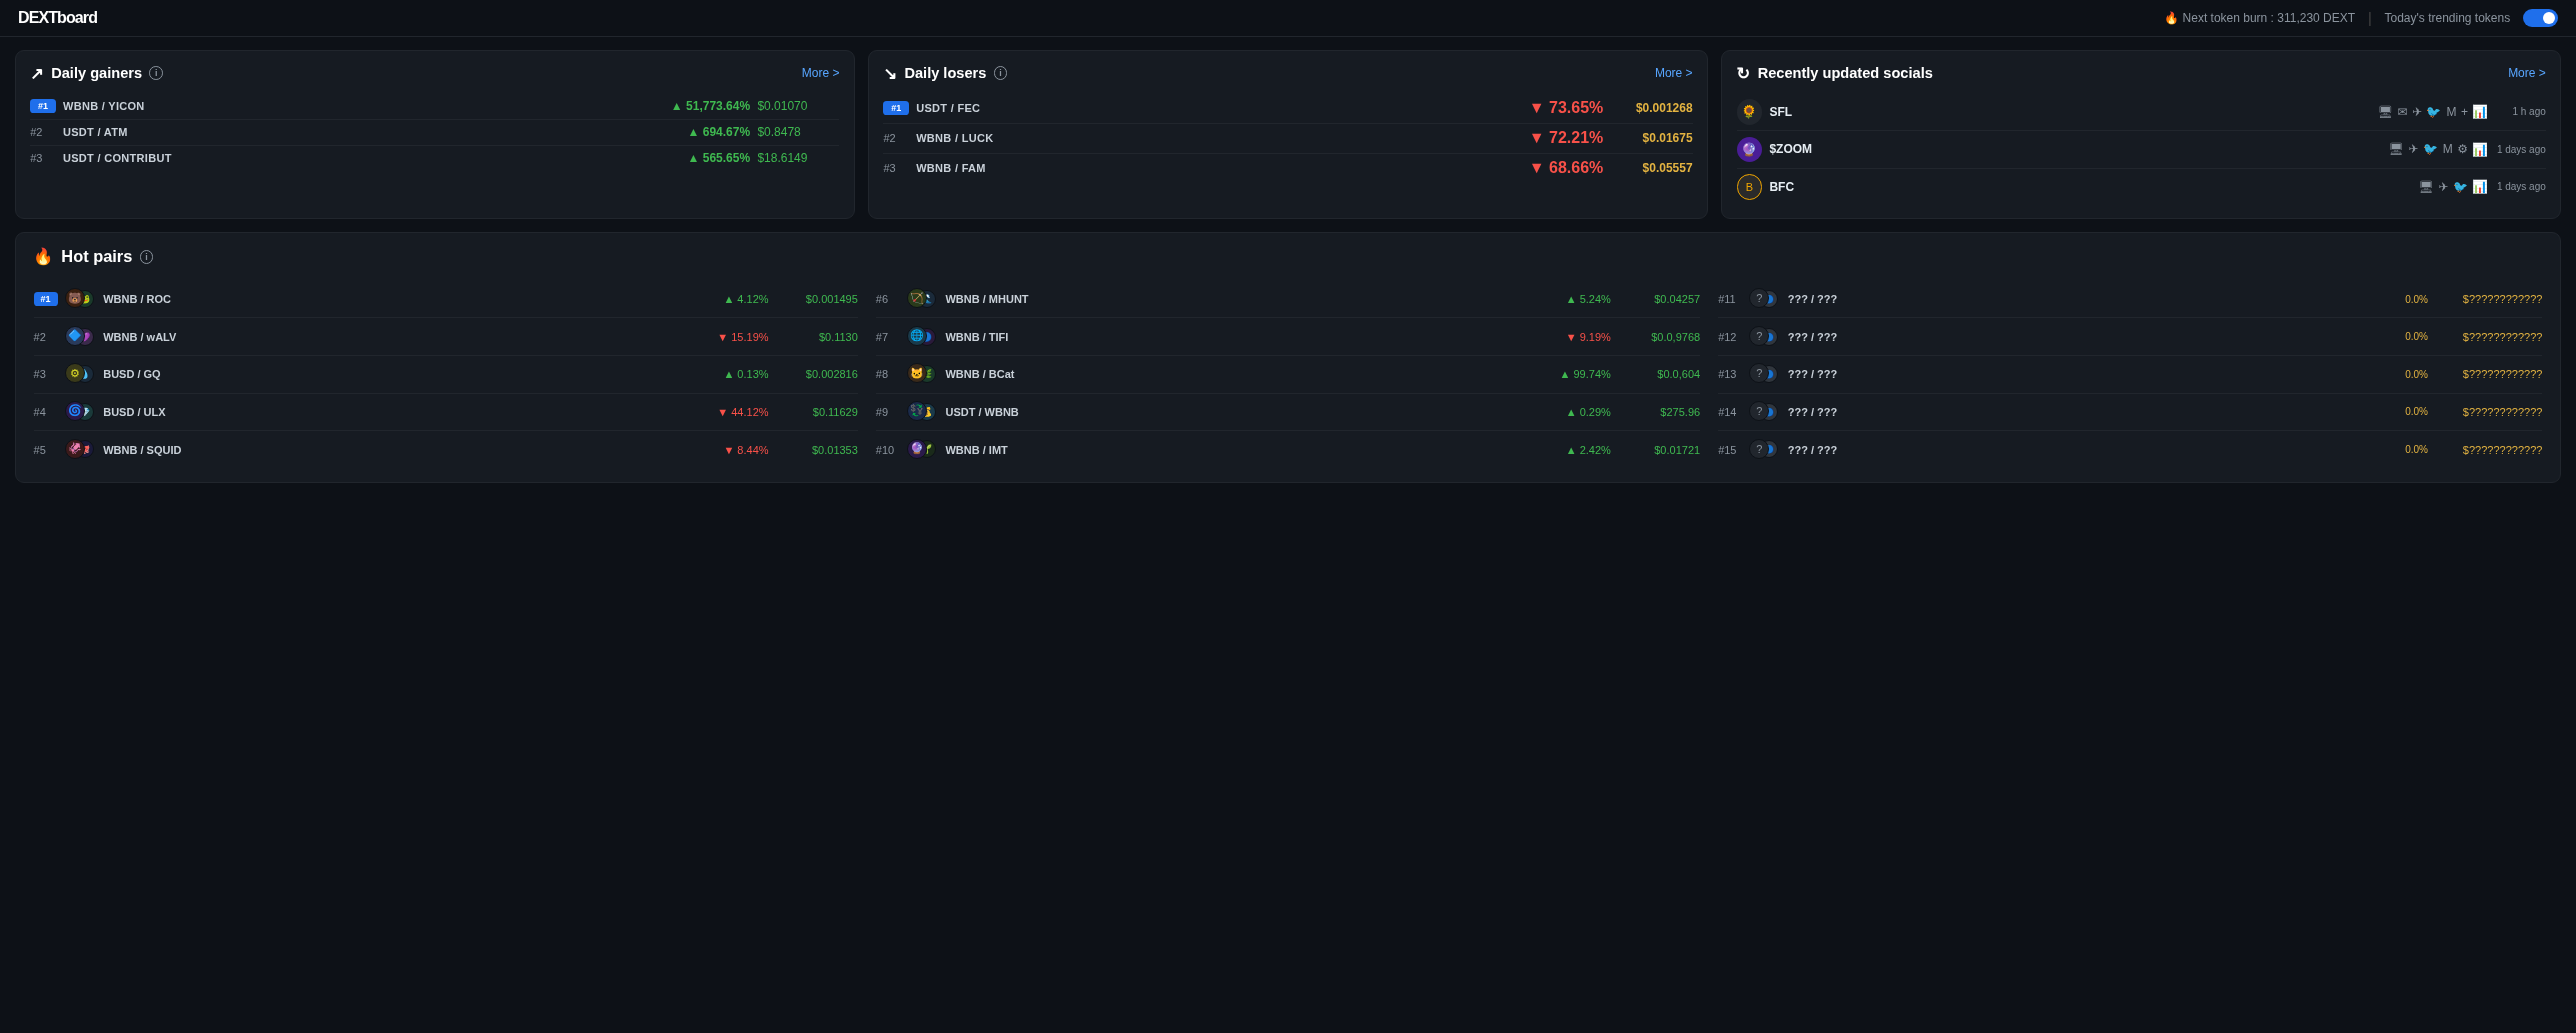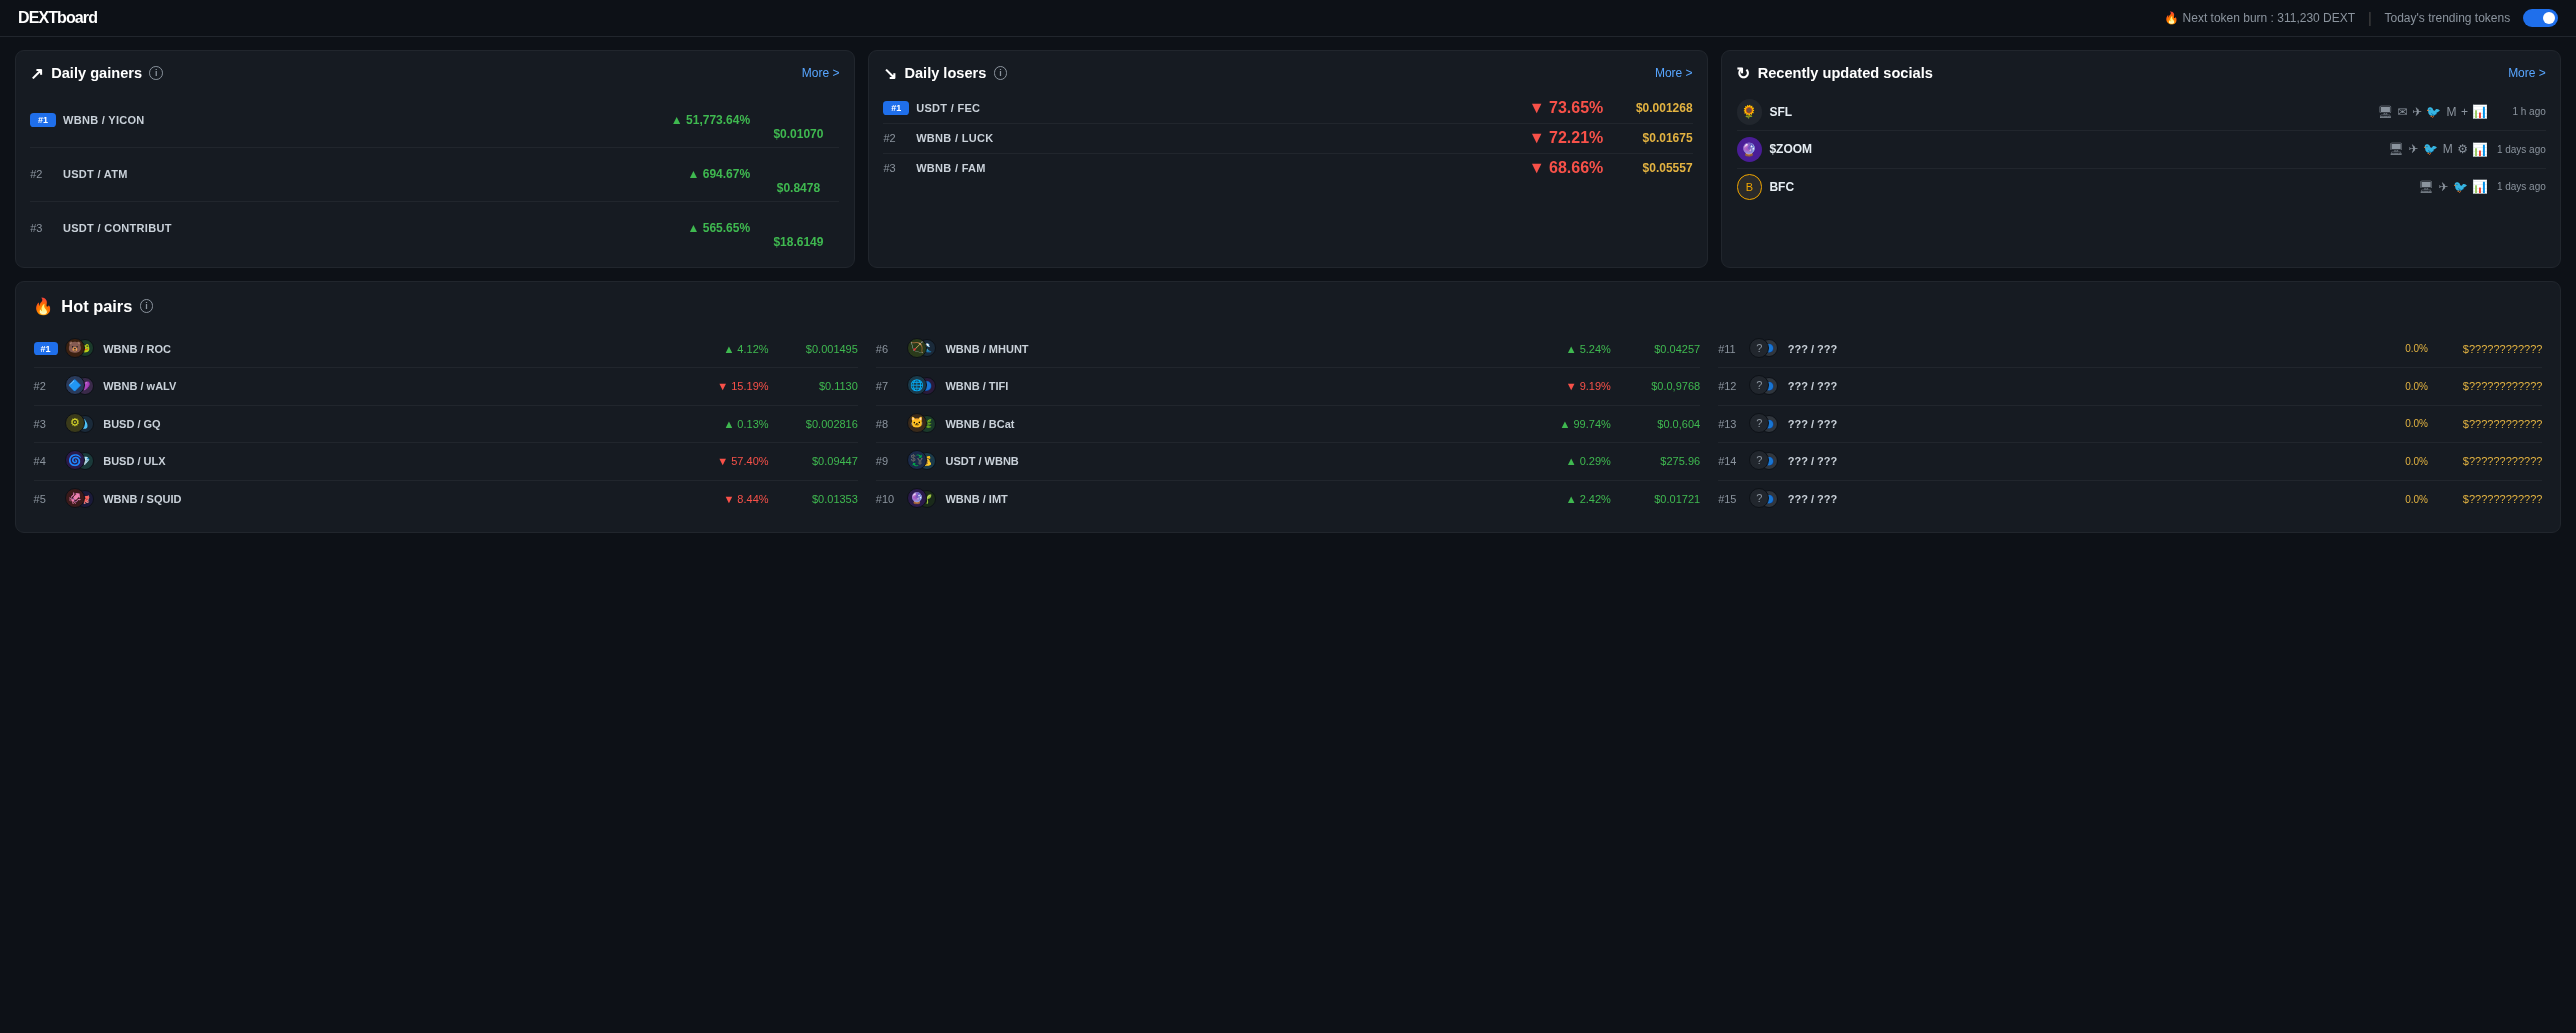--- a/index.html
+++ b/index.html
@@ -136,21 +136,21 @@
     }
     .pair-name {
       flex: 1;
       font-size: 11px;
       color: #c9d1d9;
       font-weight: 600;
       letter-spacing: 0.3px;
     }
     .pct-green { color: #3fb950; font-size: 12px; font-weight: 600; min-width: 73px; text-align: right; margin-left: 40px; }
     .pct-red { color: #f85149; font-size: 16px; font-weight: 600; min-width: 73px; text-align: right; }
-    .price-green { color: #3fb950; font-size: 12px; font-weight: 700; min-width: 82px; text-align: center; margin-top: 28px; }
+    .price-green { color: #3fb950; font-size: 12px; font-weight: 400; min-width: 82px; text-align: left; }
     .price-yellow { color: #e3b341; font-size: 12px; font-weight: 600; min-width: 82px; text-align: right; }
 
     
     .social-row {
       display: flex;
       align-items: center;
       padding: 5.5px 0;
       border-bottom: 0.9px solid #21262d;
       gap: 7.3px;
     }
@@ -456,22 +456,22 @@
           <span class="hp-price">$0.002816</span>
         </div>
 
         <div class="hot-pair-row">
           <span class="hp-rank">#4</span>
           <div class="double-avatar">
             <div class="av1" style="background:#2a1a4a; color:#8a3adf;">🌀</div>
             <div class="av2" style="background:#1a3a3a; color:#2adfdf;">💎</div>
           </div>
           <span class="hp-name">BUSD / ULX</span>
-          <span class="hp-pct-red">▼ 57.40%</span>
-          <span class="hp-price">$0.09447</span>
+          <span class="hp-pct-red">▼ 44.12%</span>
+          <span class="hp-price">$0.11629</span>
         </div>
 
         <div class="hot-pair-row">
           <span class="hp-rank">#5</span>
           <div class="double-avatar">
             <div class="av1" style="background:#3a1a1a; color:#df3a3a;">🦑</div>
             <div class="av2" style="background:#1a1a3a; color:#3a3adf;">🐙</div>
           </div>
           <span class="hp-name">WBNB / SQUID</span>
           <span class="hp-pct-red">▼ 8.44%</span>

